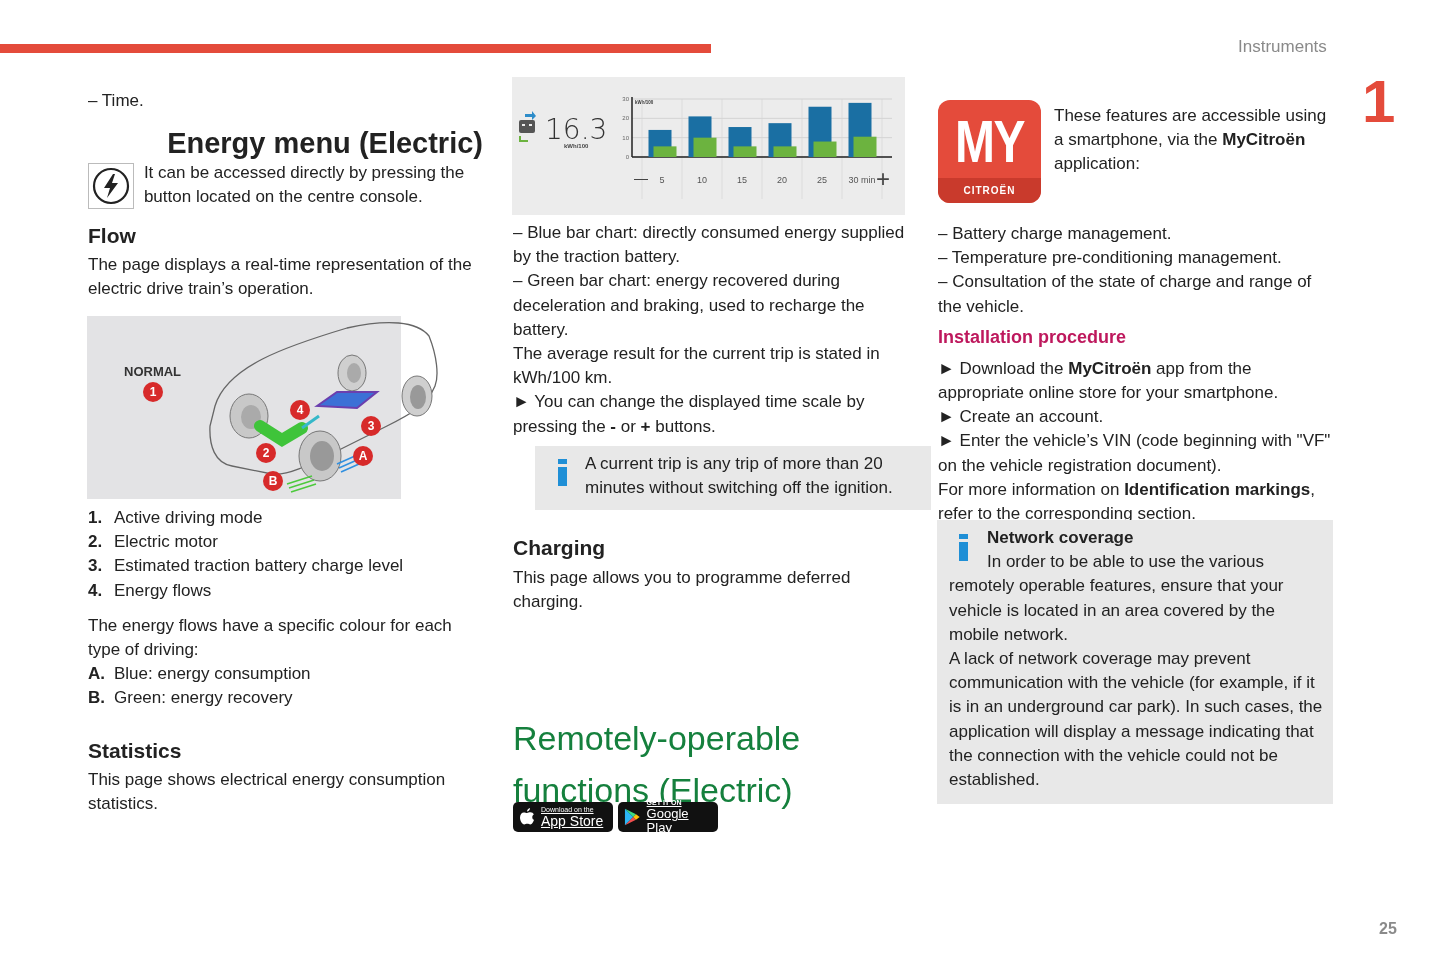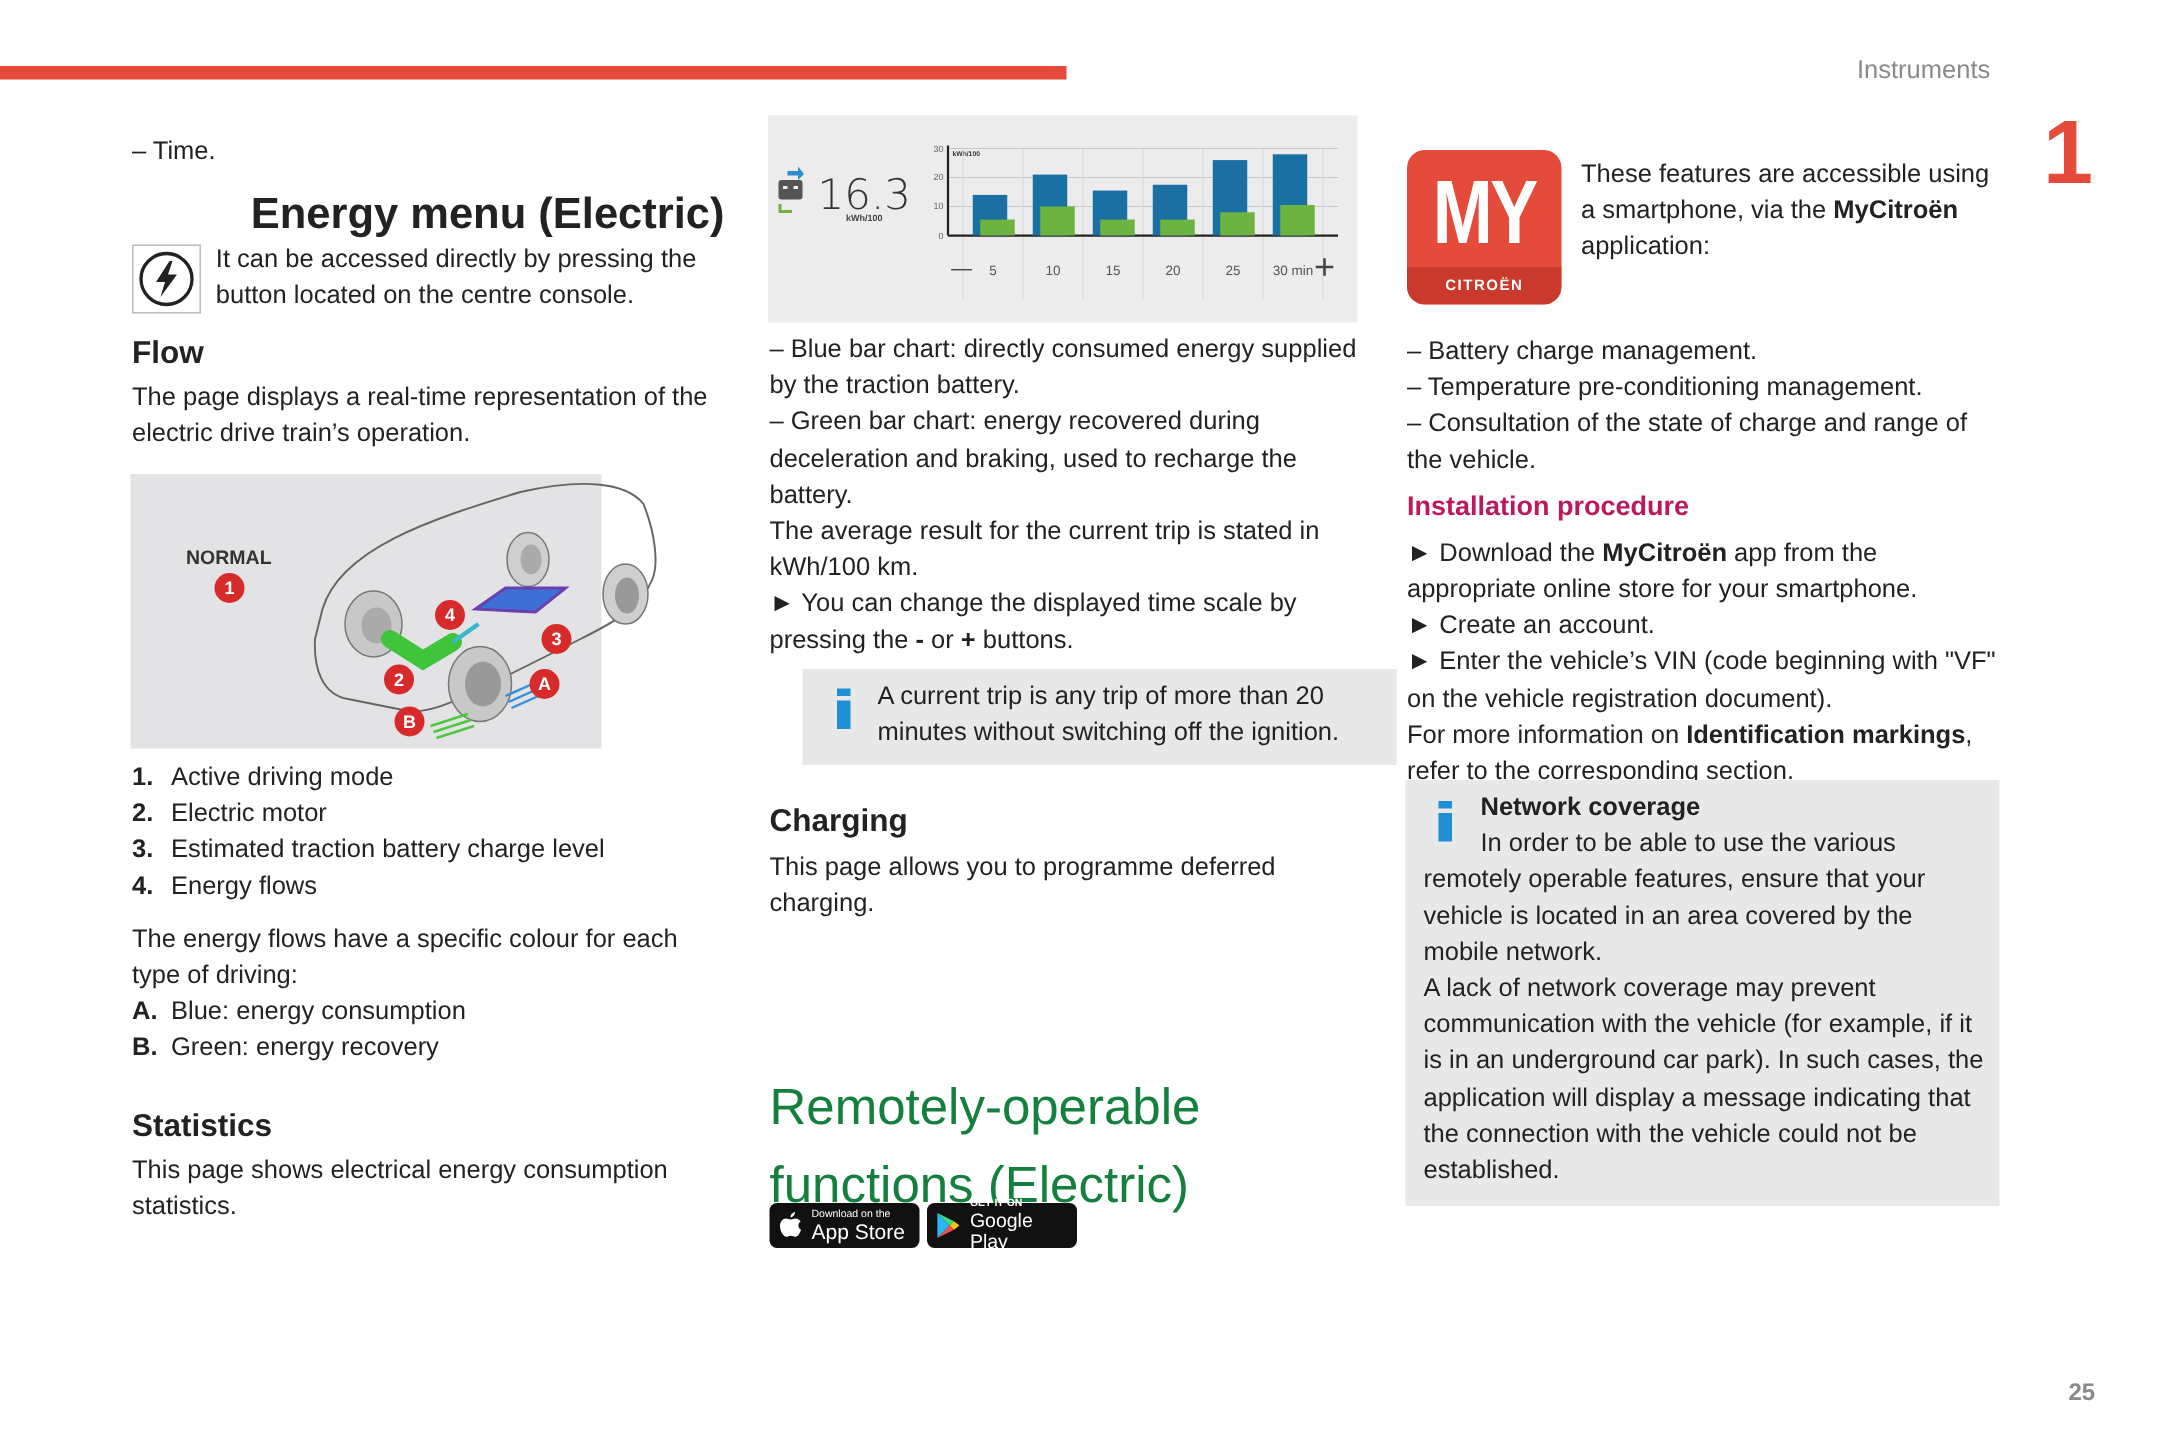--- a/index.html
+++ b/index.html
@@ -21,21 +21,21 @@
 
   .btn-icon-box { width:46px; height:46px; border:1px solid #bbb; display:flex; align-items:center; justify-content:center; box-sizing:border-box; }
   .list-num { display:inline-block; width:26px; font-weight:bold; }
 
   .diagram { background:#e3e3e5; }
   .graybox { background:#e8e8e8; }
   .info-i { position:absolute; width:9px; }
   .info-i .dot { width:9px; height:5px; background:#1f8fd6; }
   .info-i .stem { width:9px; height:19px; background:#1f8fd6; margin-top:3px; }
 
-  .store-btn { background:#111; color:#fff; border-radius:5px; display:flex; align-items:center; box-sizing:border-box; padding:0 6px; }
+  .store-btn { background:#111; color:#fff; border-radius:5px; display:flex; align-items:center; box-sizing:border-box; padding:0 6px;text-decoration:underline; }
   .store-small { font-size:7px; line-height:8px; }
   .store-big { font-size:14px; line-height:14px; }
 
   .my-logo { background:#e44b3b; border-radius:12px; overflow:hidden; }
   .my-text { color:#fff; font-weight:bold; font-size:60px; line-height:60px; text-align:center; letter-spacing:-2px; transform:scaleX(0.8); }
   .my-foot { background:#c93a2c; color:#fff; font-size:10px; font-weight:bold; text-align:center; letter-spacing:1px; }
 </style>
 </head>
 <body>
 

